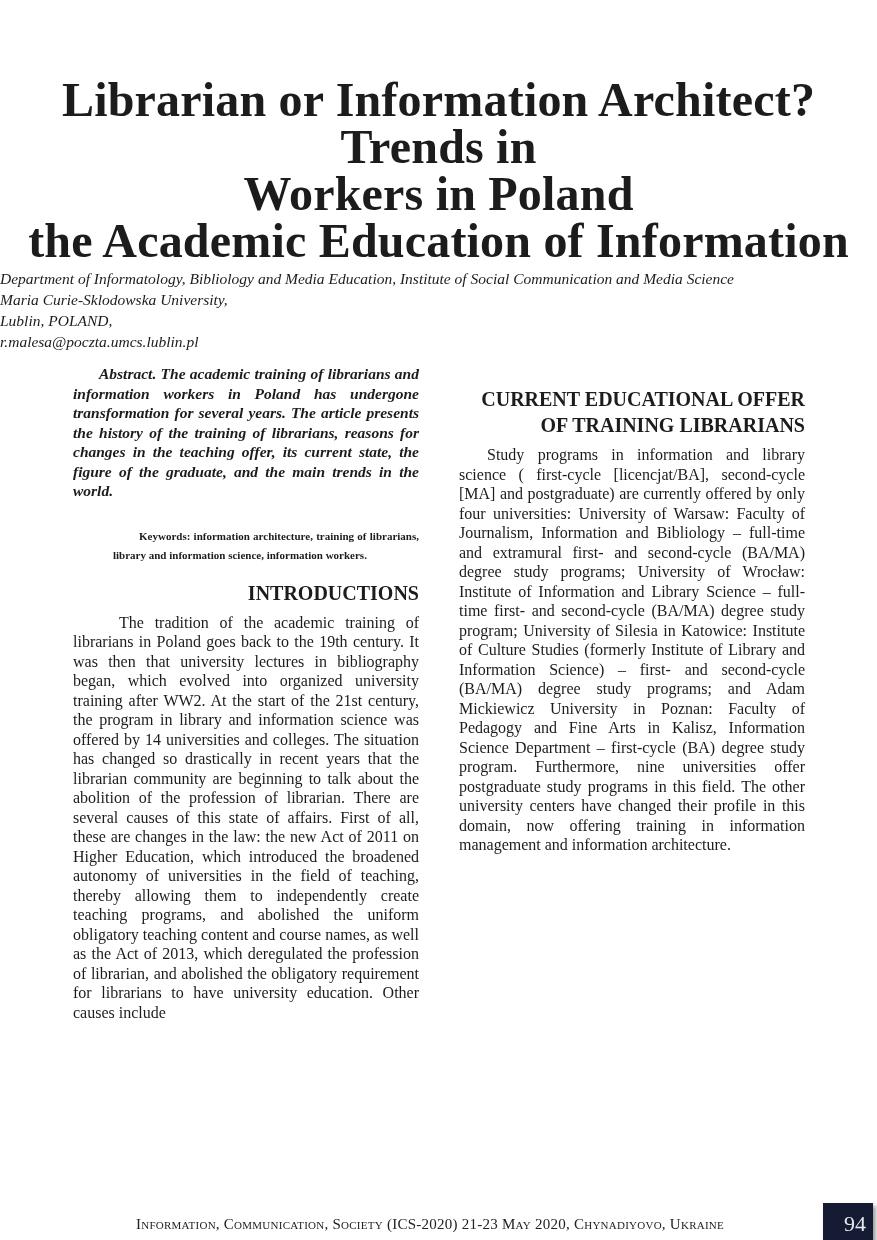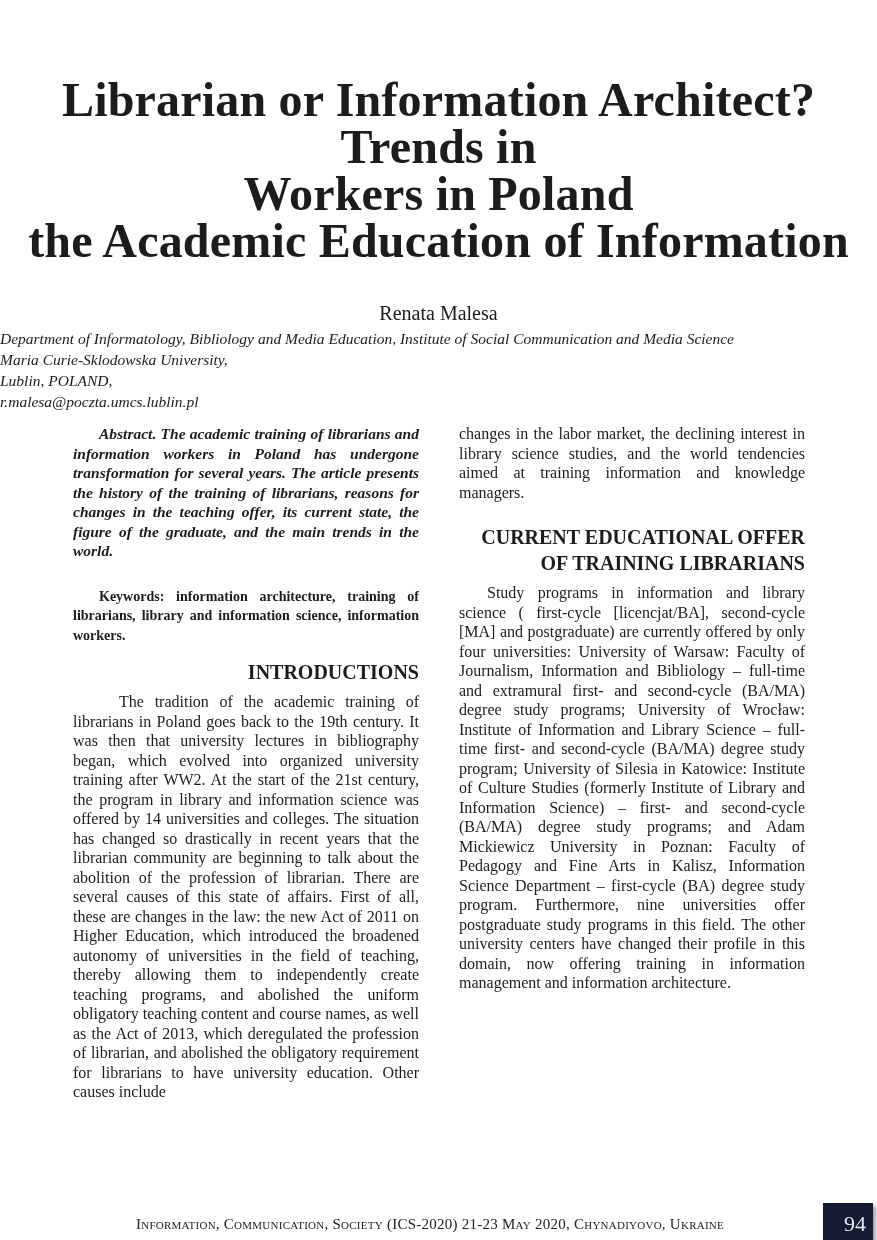--- a/index.html
+++ b/index.html
@@ -48,24 +48,25 @@
   }
   .abstract {
     font-weight: bold;
     font-style: italic;
     font-size: 15.5px;
     line-height: 19.5px;
     text-indent: 26px;
   }
   .keywords {
     font-weight: bold;
-    font-size: 14px;
+    font-size: 11px;
     line-height: 19.5px;
     text-indent: 26px;
     margin-top: 26px;
+    margin-left: 40px;
   }
   .section-heading {
     margin-top: 14px;
     text-align: right;
     font-weight: bold;
     font-size: 20px;
     line-height: 26px;
   }
   .section-heading.two-line { margin-top: 22px; }
   .body-text {
@@ -103,40 +104,38 @@
 <body style="color: rgb(28, 28, 28);">
 
 <div class="page">
 
   <div class="title">
     <div>Librarian or Information Architect? Trends in</div>
     <div>Workers in Poland</div>
     <div>the Academic Education of Information</div>
   </div>
 
-  <div class="author-name">Renata Malesa</div>
 
   <div class="affiliation">
     <div>Department of Informatology, Bibliology and Media Education, Institute of Social Communication and Media Science</div>
     <div>Maria Curie-Sklodowska University,</div>
     <div>Lublin, POLAND,</div>
     <div>r.malesa@poczta.umcs.lublin.pl</div>
   </div>
 
   <div class="columns">
 
     <div class="col">
       <p class="abstract justified">Abstract. The academic training of librarians and information workers in Poland has undergone transformation for several years. The article presents the history of the training of librarians, reasons for changes in the teaching offer, its current state, the figure of the graduate, and the main trends in the world.</p>
       <p class="keywords justified">Keywords: information architecture, training of librarians, library and information science, information workers.</p>
       <div class="section-heading">INTRODUCTIONS</div>
       <p class="body-text justified indent-lg">The tradition of the academic training of librarians in Poland goes back to the 19th century. It was then that university lectures in bibliography began, which evolved into organized university training after WW2.  At the start of the 21st century, the program in library and information science was offered by 14 universities and colleges. The situation has changed so drastically in recent years that the librarian community are beginning to talk about the abolition of the profession of librarian. There are several causes of this state of affairs. First of all, these are changes in the law: the new Act of 2011 on Higher Education, which introduced the broadened autonomy of universities in the field of teaching, thereby allowing them to independently create teaching programs, and abolished the uniform obligatory teaching content and course names, as well as the Act of 2013, which deregulated the profession of librarian, and abolished the obligatory requirement for librarians to have university education. Other causes include</p>
     </div>
 
     <div class="col">
-      <p class="body-text justified no-indent">changes in the labor market, the declining interest in library science studies, and the world tendencies aimed at training information and knowledge managers.</p>
       <div class="section-heading two-line">
         <div>CURRENT EDUCATIONAL OFFER</div>
         <div>OF TRAINING LIBRARIANS</div>
       </div>
       <p class="body-text justified indent-sm">Study programs in  information and library science ( first-cycle [licencjat/BA], second-cycle [MA] and postgraduate) are currently offered by only four universities: University of Warsaw: Faculty of Journalism, Information and Bibliology – full-time and extramural first- and second-cycle (BA/MA) degree study programs; University of Wrocław: Institute of Information and Library Science – full-time first- and second-cycle (BA/MA) degree study program; University of Silesia in Katowice: Institute of Culture Studies (formerly Institute of Library and Information Science) – first- and second-cycle (BA/MA) degree study programs; and  Adam Mickiewicz University in Poznan: Faculty of Pedagogy and Fine Arts in Kalisz, Information Science Department – first-cycle (BA) degree study program. Furthermore, nine universities offer postgraduate study programs in this field. The other university centers have changed their profile in this domain, now offering training in information management and information architecture.</p>
     </div>
 
   </div>
 
   <div class="conf-line">Information, Communication, Society (ICS-2020) 21-23 May 2020, Chynadiyovo, Ukraine</div>

